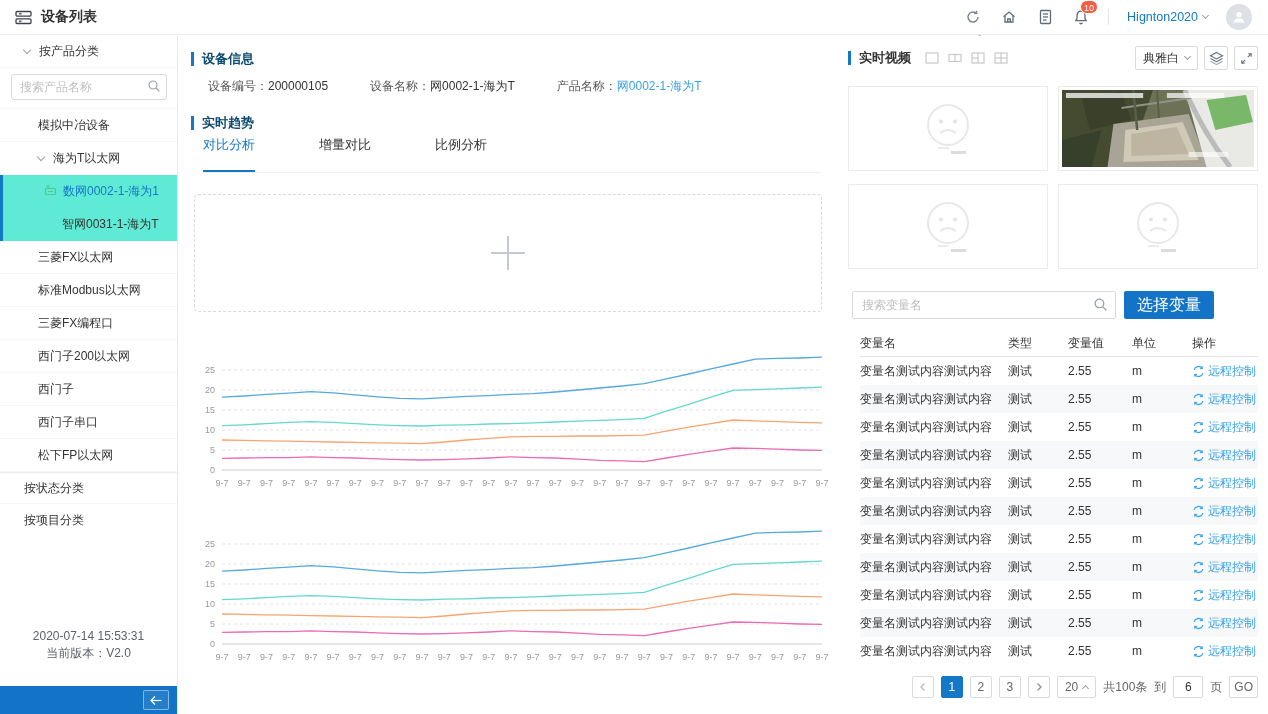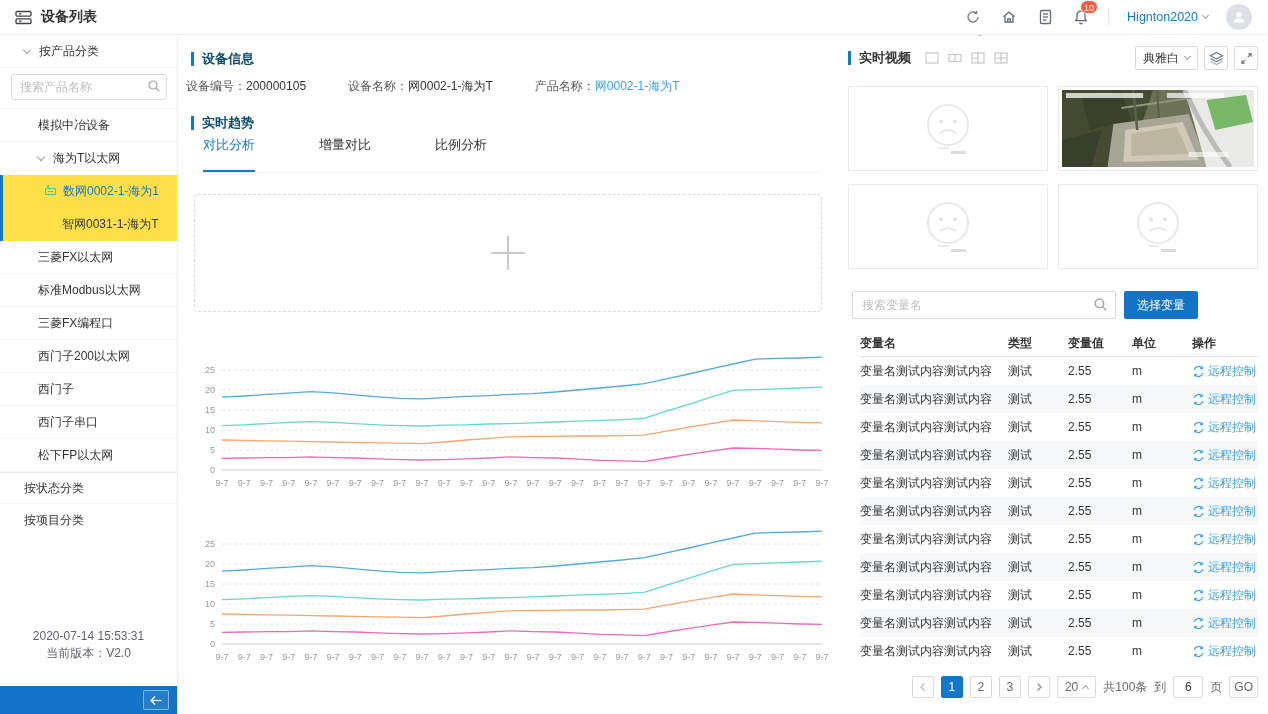--- a/index.html
+++ b/index.html
@@ -30,33 +30,33 @@
   .grow{padding-left:24px;gap:9px;height:32px;}
   .irow{padding-left:38px;gap:9px;}
   .chev{display:inline-block;width:6px;height:6px;border-right:1.2px solid #9aa1aa;border-bottom:1.2px solid #9aa1aa;flex:none;}
   .chev.down{transform:rotate(45deg);margin-top:-3px;}
   .chev.right{transform:rotate(-45deg);}
   .search-wrap{padding:6px 11px 8px 11px;border-bottom:1px solid #f5f5f5;}
   .side-search{position:relative;width:156px;height:26px;}
   .side-search input{width:100%;height:100%;border:1px solid #d9d9d9;border-radius:3px;padding:0 24px 0 8px;font-size:12px;color:#333;outline:none;}
   .side-search input::placeholder{color:#bfbfbf;}
   .mag{position:absolute;right:6px;top:5px;color:#9aa1aa;}
-  .sel-block{background:#fde047;border-left:3px solid var(--primary);}
+  .sel-block{background:#5eead4;border-left:3px solid var(--primary);}
   .leaf1{padding-left:41px;gap:6px;height:33px;border-bottom:none;}
   .leaf1 .lbl{color:var(--primary);}
   .leaf2{padding-left:59px;height:33px;border-bottom:none;}
   .side-meta{position:absolute;top:592px;left:0;width:177px;text-align:center;color:#5d6269;font-size:12px;line-height:17px;}
   .side-footer{position:absolute;bottom:0;left:0;width:177px;height:28px;background:#1373c6;display:flex;align-items:center;justify-content:flex-end;padding-right:8px;}
   .collapse-btn{width:26px;height:20px;border:1px solid rgba(255,255,255,.45);border-radius:2px;background:rgba(255,255,255,.08);display:flex;align-items:center;justify-content:center;cursor:pointer;}
 
   
   .main{position:absolute;left:179px;top:36px;width:666px;height:678px;background:#fff;}
   .sec-title{position:absolute;left:12px;display:flex;align-items:center;font-size:13px;font-weight:bold;color:#0c4a6e;}
   .bluebar{width:3px;height:14px;background:var(--primary);margin-right:8px;flex:none;}
-  .info-row{position:absolute;left:7px;top:42px;display:flex;gap:42px;font-size:12px;color:#333;}
+  .info-row{position:absolute;left:29px;top:42px;display:flex;gap:42px;font-size:12px;color:#333;}
   .info-row .lab{color:#555;}
   .link{color:var(--link);cursor:pointer;}
   .tabs{position:absolute;left:24px;top:100px;width:618px;display:flex;gap:64px;border-bottom:1px solid #f0f0f0;}
   .tab{font-size:13px;color:#333;padding-bottom:16px;cursor:pointer;border-bottom:2px solid transparent;}
   .tab.active{color:var(--primary);border-bottom:2px solid var(--primary);}
   .add-box{position:absolute;left:15px;top:158px;width:628px;height:118px;border:1px dashed #d9d9d9;border-radius:4px;display:flex;align-items:center;justify-content:center;cursor:pointer;}
   .plus{position:relative;width:34px;height:34px;}
   .plus::before{content:"";position:absolute;left:0;top:16px;width:34px;height:1.5px;background:#c3cad4;}
   .plus::after{content:"";position:absolute;left:16px;top:0;width:1.5px;height:34px;background:#c3cad4;}
   svg.trend{position:absolute;left:13px;}
@@ -76,23 +76,23 @@
   .video-grid{position:absolute;left:3px;top:50px;width:410px;display:grid;grid-template-columns:200px 200px;grid-column-gap:10px;grid-row-gap:13px;}
   .vcell{width:200px;height:85px;border:1px solid #ebebeb;background:#fff;display:flex;align-items:center;justify-content:center;}
   .vcell.cam{padding:3px;cursor:pointer;}
   .vcell.cam svg{width:100%;height:100%;display:block;}
   .sad{position:relative;width:56px;height:54px;}
   .var-search-row{position:absolute;left:7px;top:255px;display:flex;gap:8px;}
   .var-search{position:relative;width:264px;height:28px;}
   .var-search input{width:100%;height:100%;border:1px solid #d9d9d9;border-radius:2px;padding:0 26px 0 9px;font-size:12px;outline:none;color:#333;}
   .var-search input::placeholder{color:#bfbfbf;}
   .var-search .mag{top:6px;right:8px;}
-  .btn-primary{height:28px;padding:0 13px;background:#1373c6;color:#fff;border:none;border-radius:2px;font-size:12px;cursor:pointer;}
+  .btn-primary{height:28px;padding:0 13px;background:#1373c6;color:#fff;border:none;border-radius:2px;font-size:16px;cursor:pointer;}
   .vtable{position:absolute;left:15px;top:294px;width:398px;}
-  .vhead{display:flex;height:27px;align-items:center;border-bottom:1px solid #e4e4e4;font-weight:bold;color:#333;}
+  .vhead{display:flex;height:27px;align-items:center;border-bottom:1px solid #e4e4e4;font-weight:normal;color:#333;}
   .vrow{display:flex;height:28px;align-items:center;color:#333;}
   .vrow:nth-child(even){background:var(--stripe);}
   .c{padding-right:6px;overflow:hidden;white-space:nowrap;}
   .c.name{width:148px;}
   .c.type{width:60px;}
   .c.val{width:64px;}
   .c.unit{width:60px;}
   .c.act{width:66px;padding-right:0;}
   .c.act a{color:var(--link);display:flex;align-items:center;gap:3px;cursor:pointer;text-decoration:none;}
   .pager{position:absolute;right:10px;top:640px;display:flex;align-items:center;gap:7px;font-size:12px;color:#666;}

